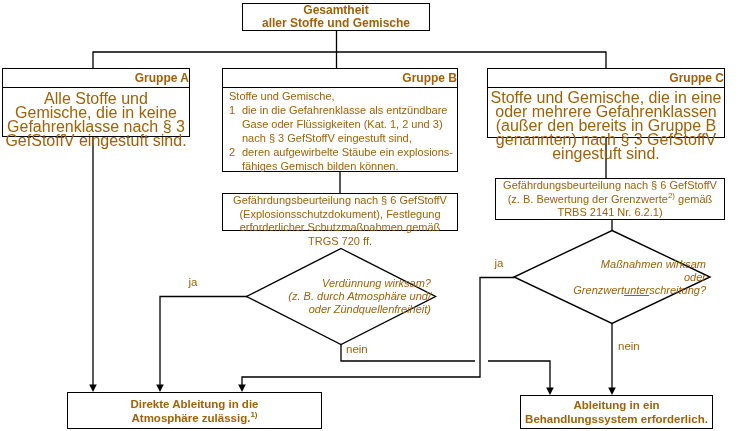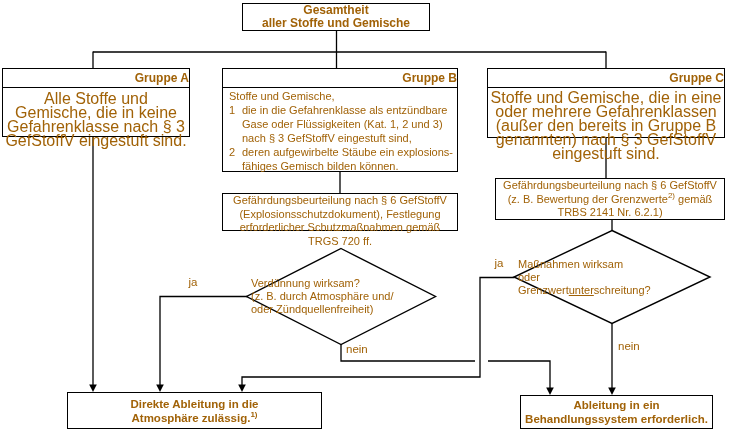--- a/index.html
+++ b/index.html
@@ -20,21 +20,21 @@
   .body-center{font-size:16px;line-height:14px;text-align:center;padding:3px 3px;}
   .body-left{font-size:11px;line-height:14px;text-align:left;padding:1px 4px 0 6px;}
   .list-row{display:flex;}
   .list-num{width:13px;flex:none;}
   .list-text{flex:1;}
   .center-2l{display:flex;flex-direction:column;justify-content:center;height:100%;
     text-align:center;}
   .bold-box{font-weight:bold;font-size:11.5px;line-height:14px;}
   .assess{font-size:11px;line-height:13.5px;text-align:center;}
   .dtext{
-    position:absolute;z-index:3;font-size:11px;line-height:13px;text-align:left;
+    position:absolute;z-index:3;font-size:11px;line-height:13px;text-align:right;font-style:italic;
   }
   .edge-label{position:absolute;z-index:3;font-size:11.5px;line-height:13px;}
   sup.fn{font-size:8px;vertical-align:super;line-height:0;}
   .u{text-decoration:underline;}
 </style>
 </head>
 <body>
 
 <div id="canvas">
 

